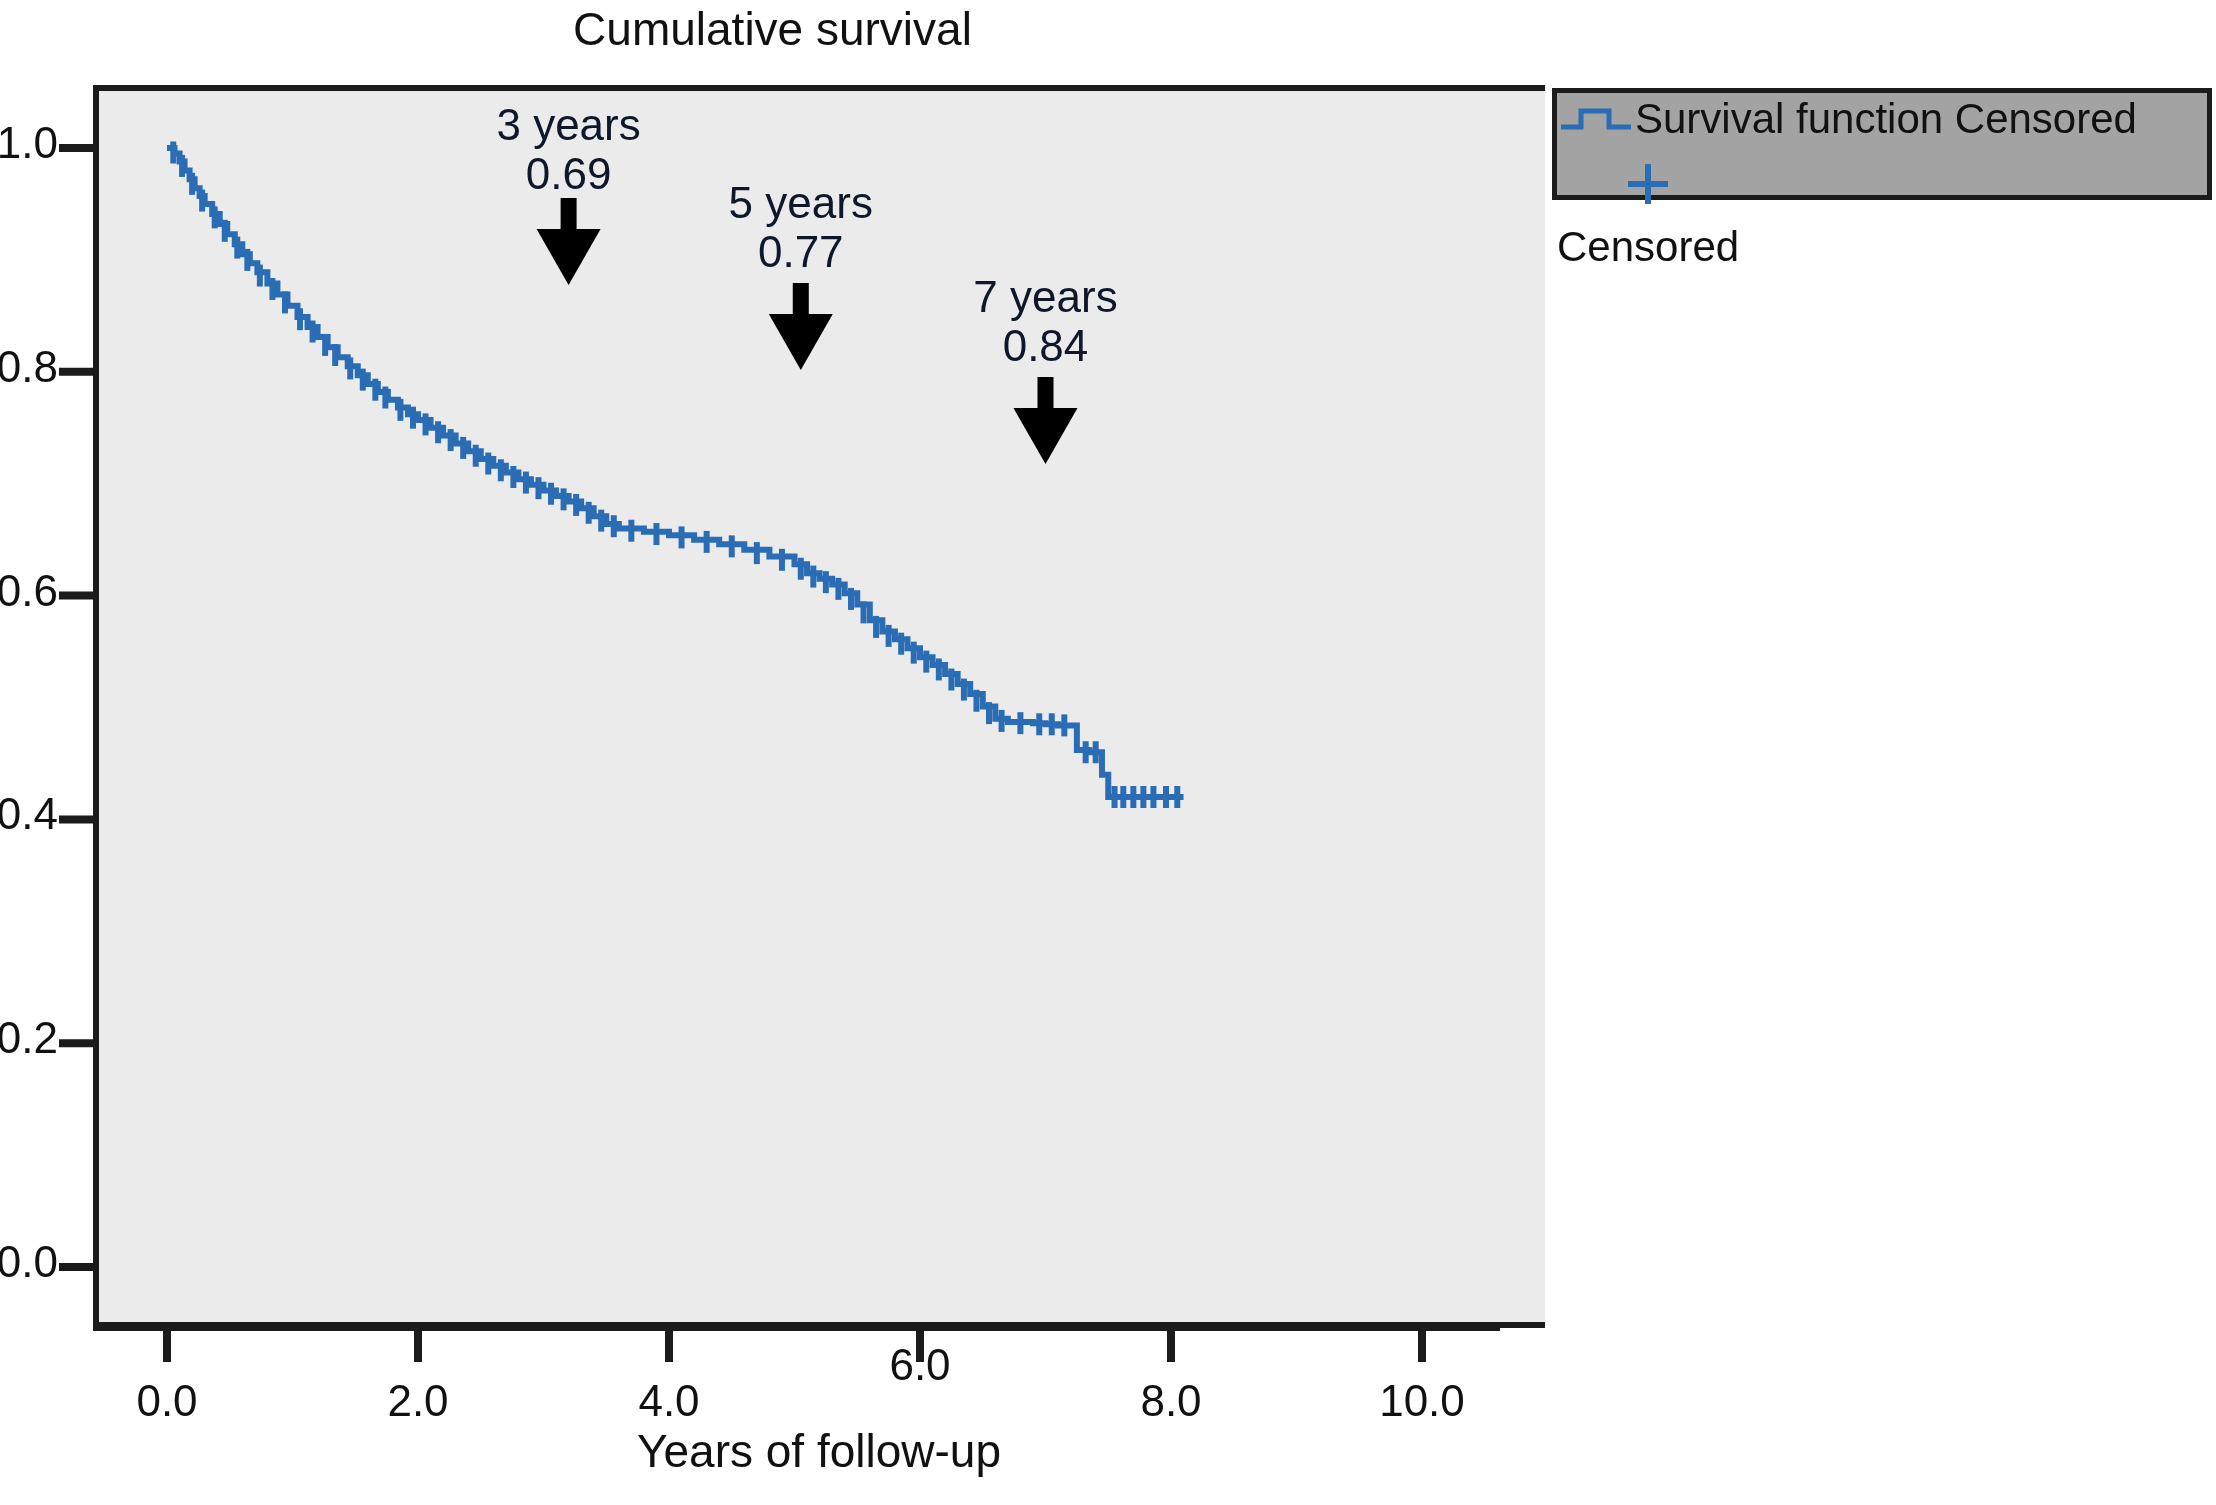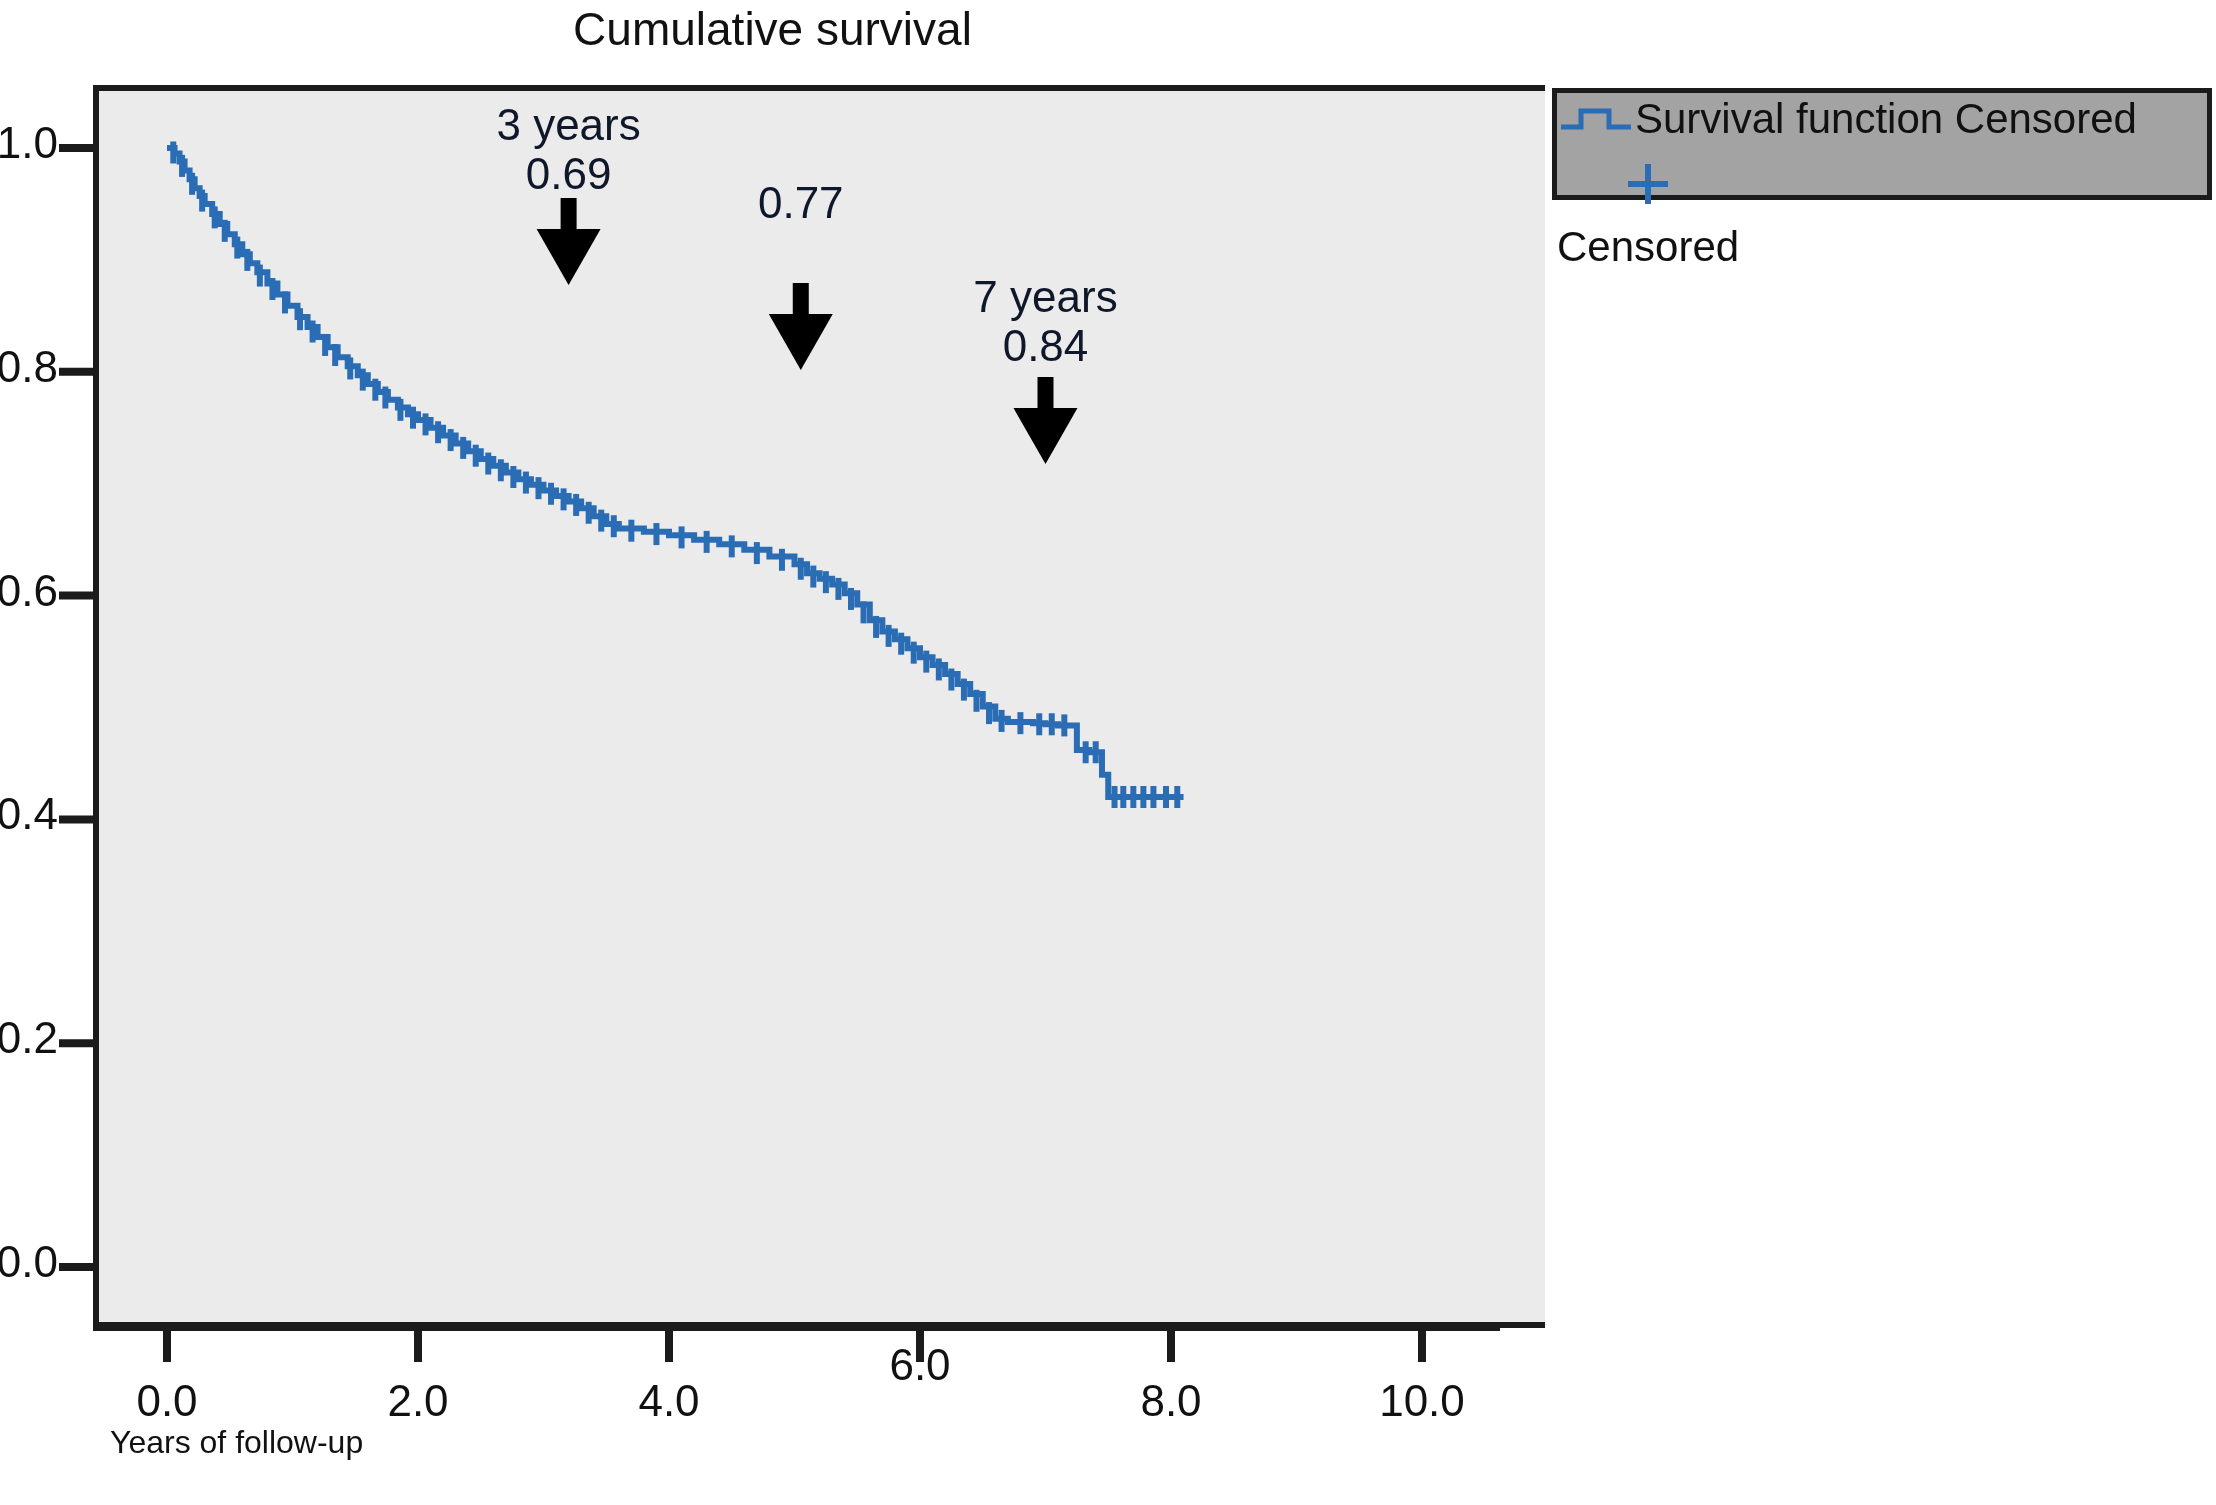--- a/index.html
+++ b/index.html
@@ -45,24 +45,24 @@
   .xtick-label{
     position:absolute;
     text-align:center;
     font-size:44px;
     color:#111;
     width:160px;
   }
 
   .x-axis-title{
     position:absolute;
-    left:110px;width:1452px;
+    left:93px;width:1452px;
     top:1424px;
-    text-align:left;
-    font-size:32px;
+    text-align:center;
+    font-size:46px;
     color:#111;
   }
 
   .annot{
     position:absolute;
     text-align:center;
     font-size:44px;
     line-height:1.12;
     color:#0f172a;
     width:330px;
@@ -121,20 +121,21 @@
   <div class="xtick-label" id="xt4" style="left: 1091px; top: 1376px;">8.0</div>
   <div class="xtick-label" id="xt5" style="left: 1342px; top: 1376px;">10.0</div>
 
   <div class="x-axis-title">Years of follow-up</div>
 
   <div class="annot" id="an0" style="left: 403.6px; top: 100px;">
     <span class="yr">3 years</span>
     <span class="val">0.69</span>
   </div>
   <div class="annot" id="an1" style="left: 635.775px; top: 178px;">
+    <span class="yr">5 years</span>
     <span class="val">0.77</span>
   </div>
   <div class="annot" id="an2" style="left: 880.5px; top: 272px;">
     <span class="yr">7 years</span>
     <span class="val">0.84</span>
   </div>
 
   <div class="legend">
     <div class="legend-row r1">
       <span class="legend-key">

